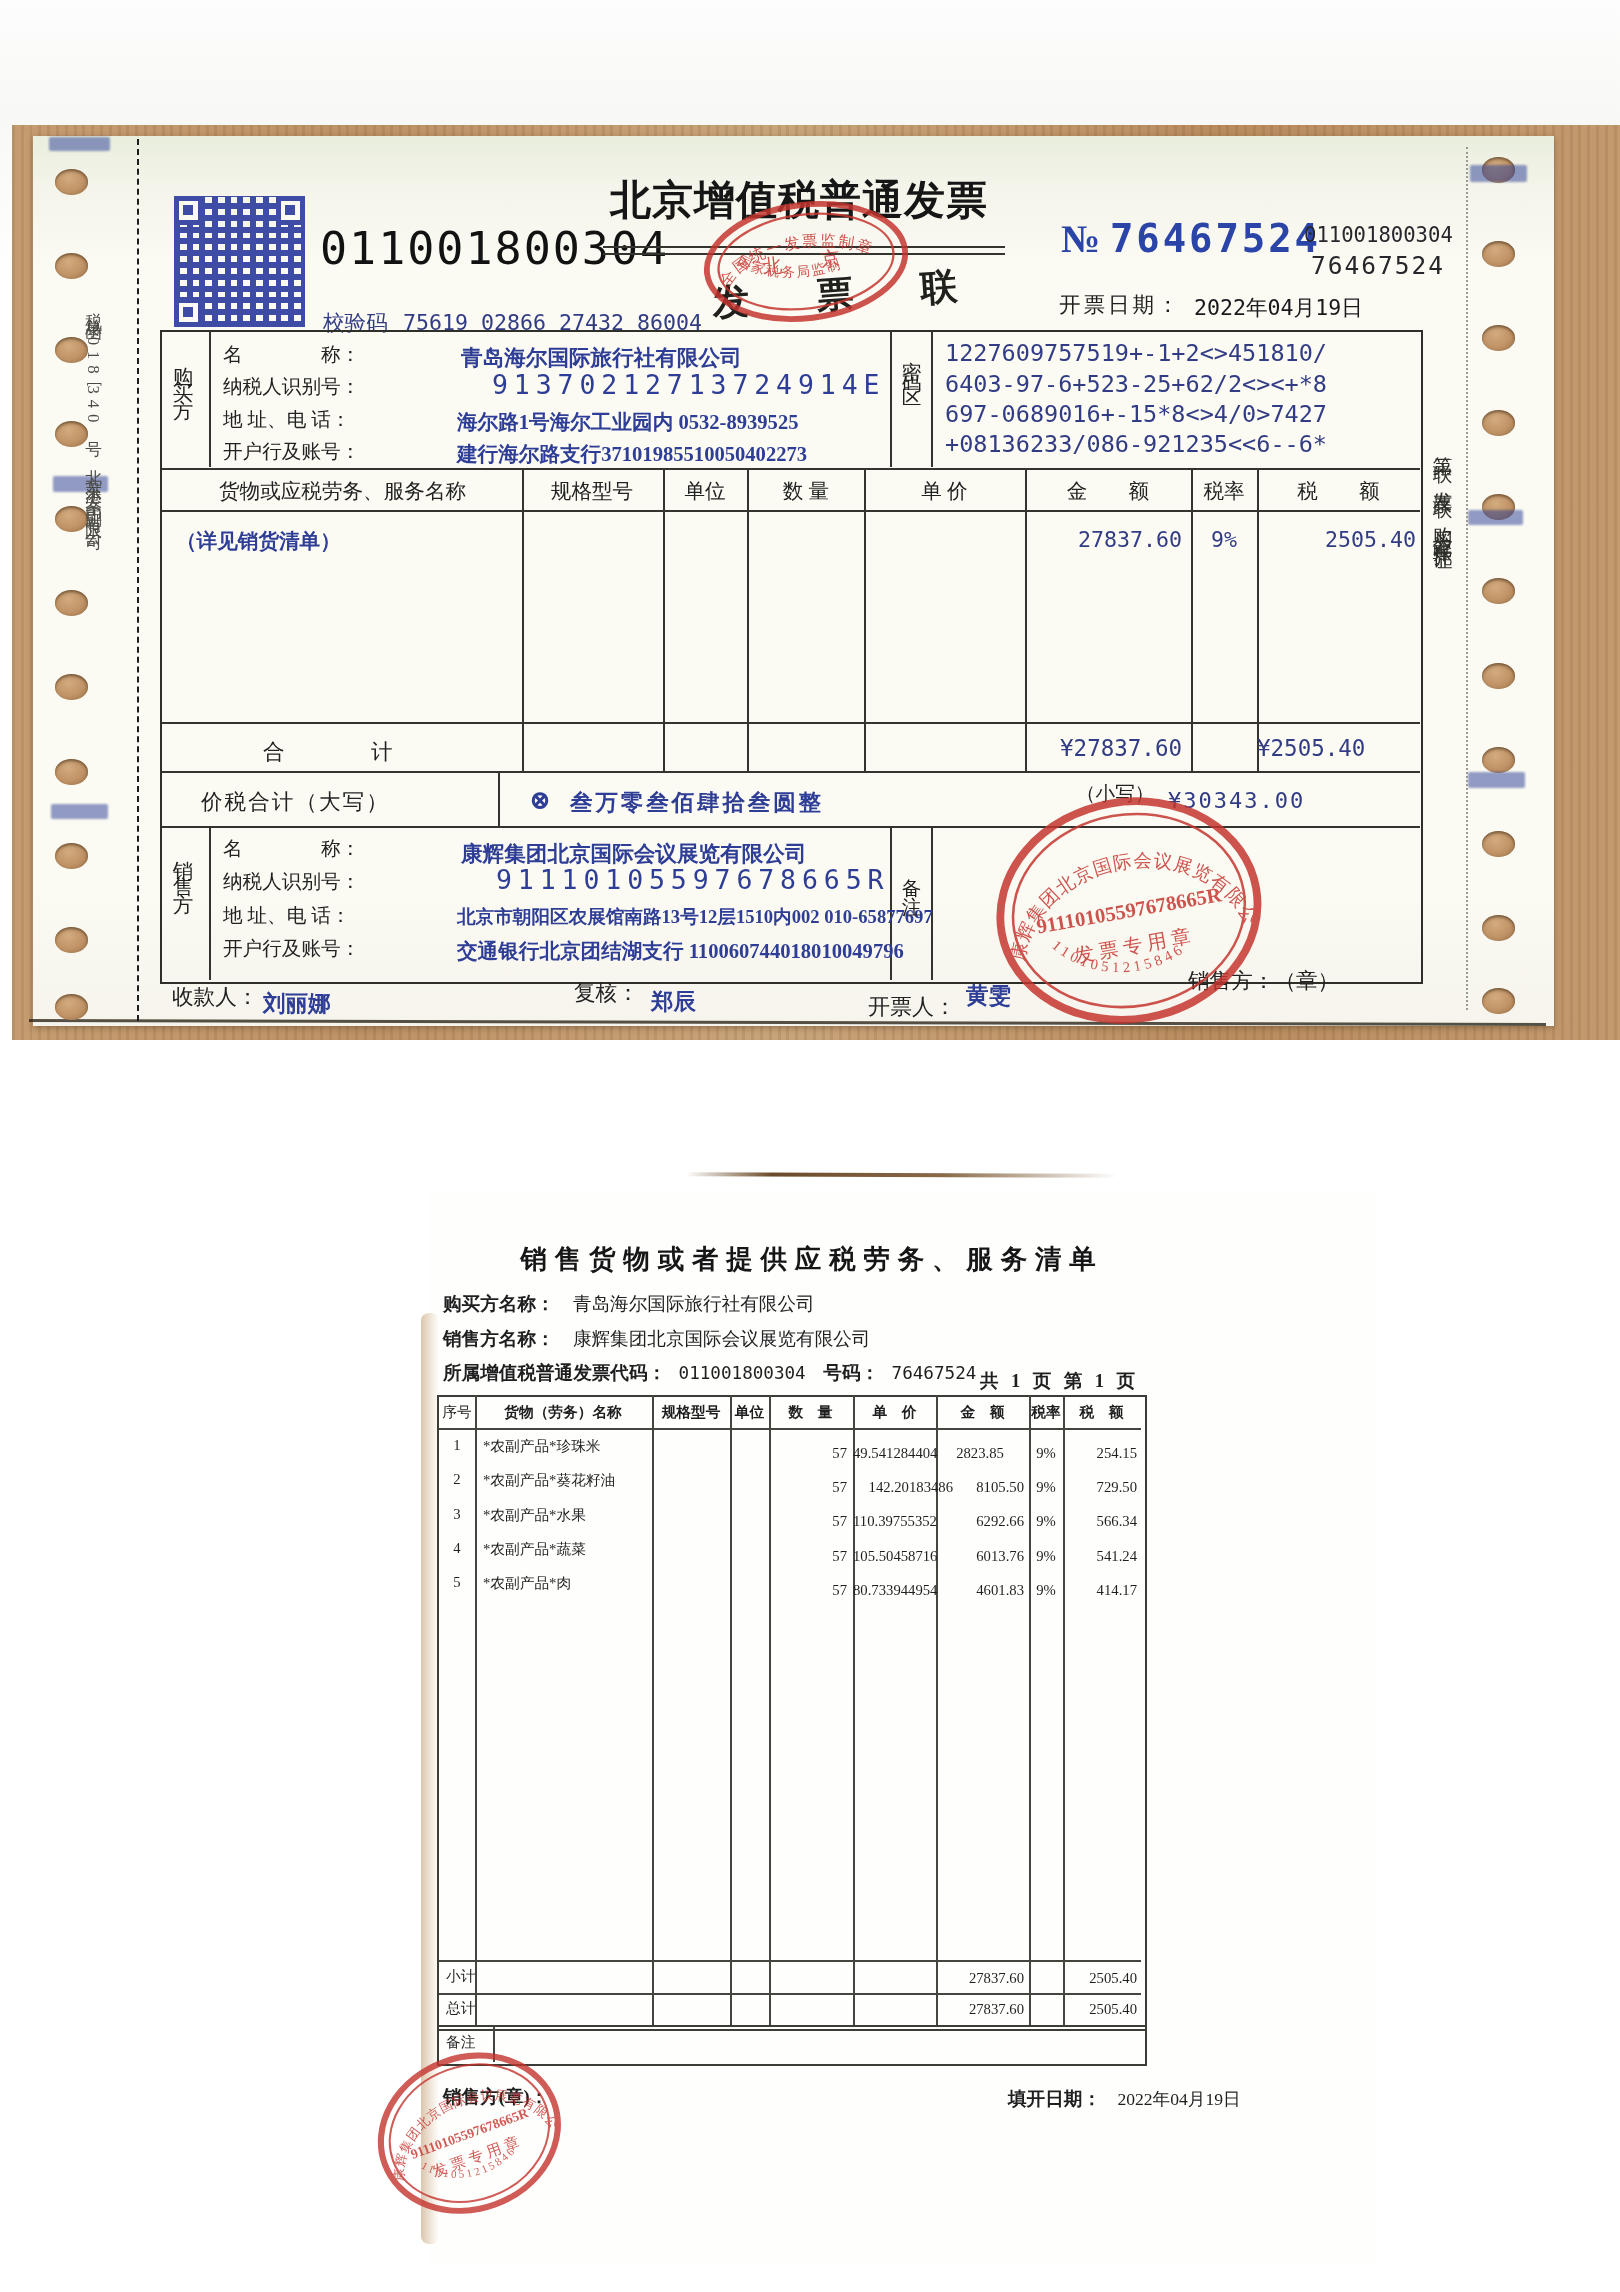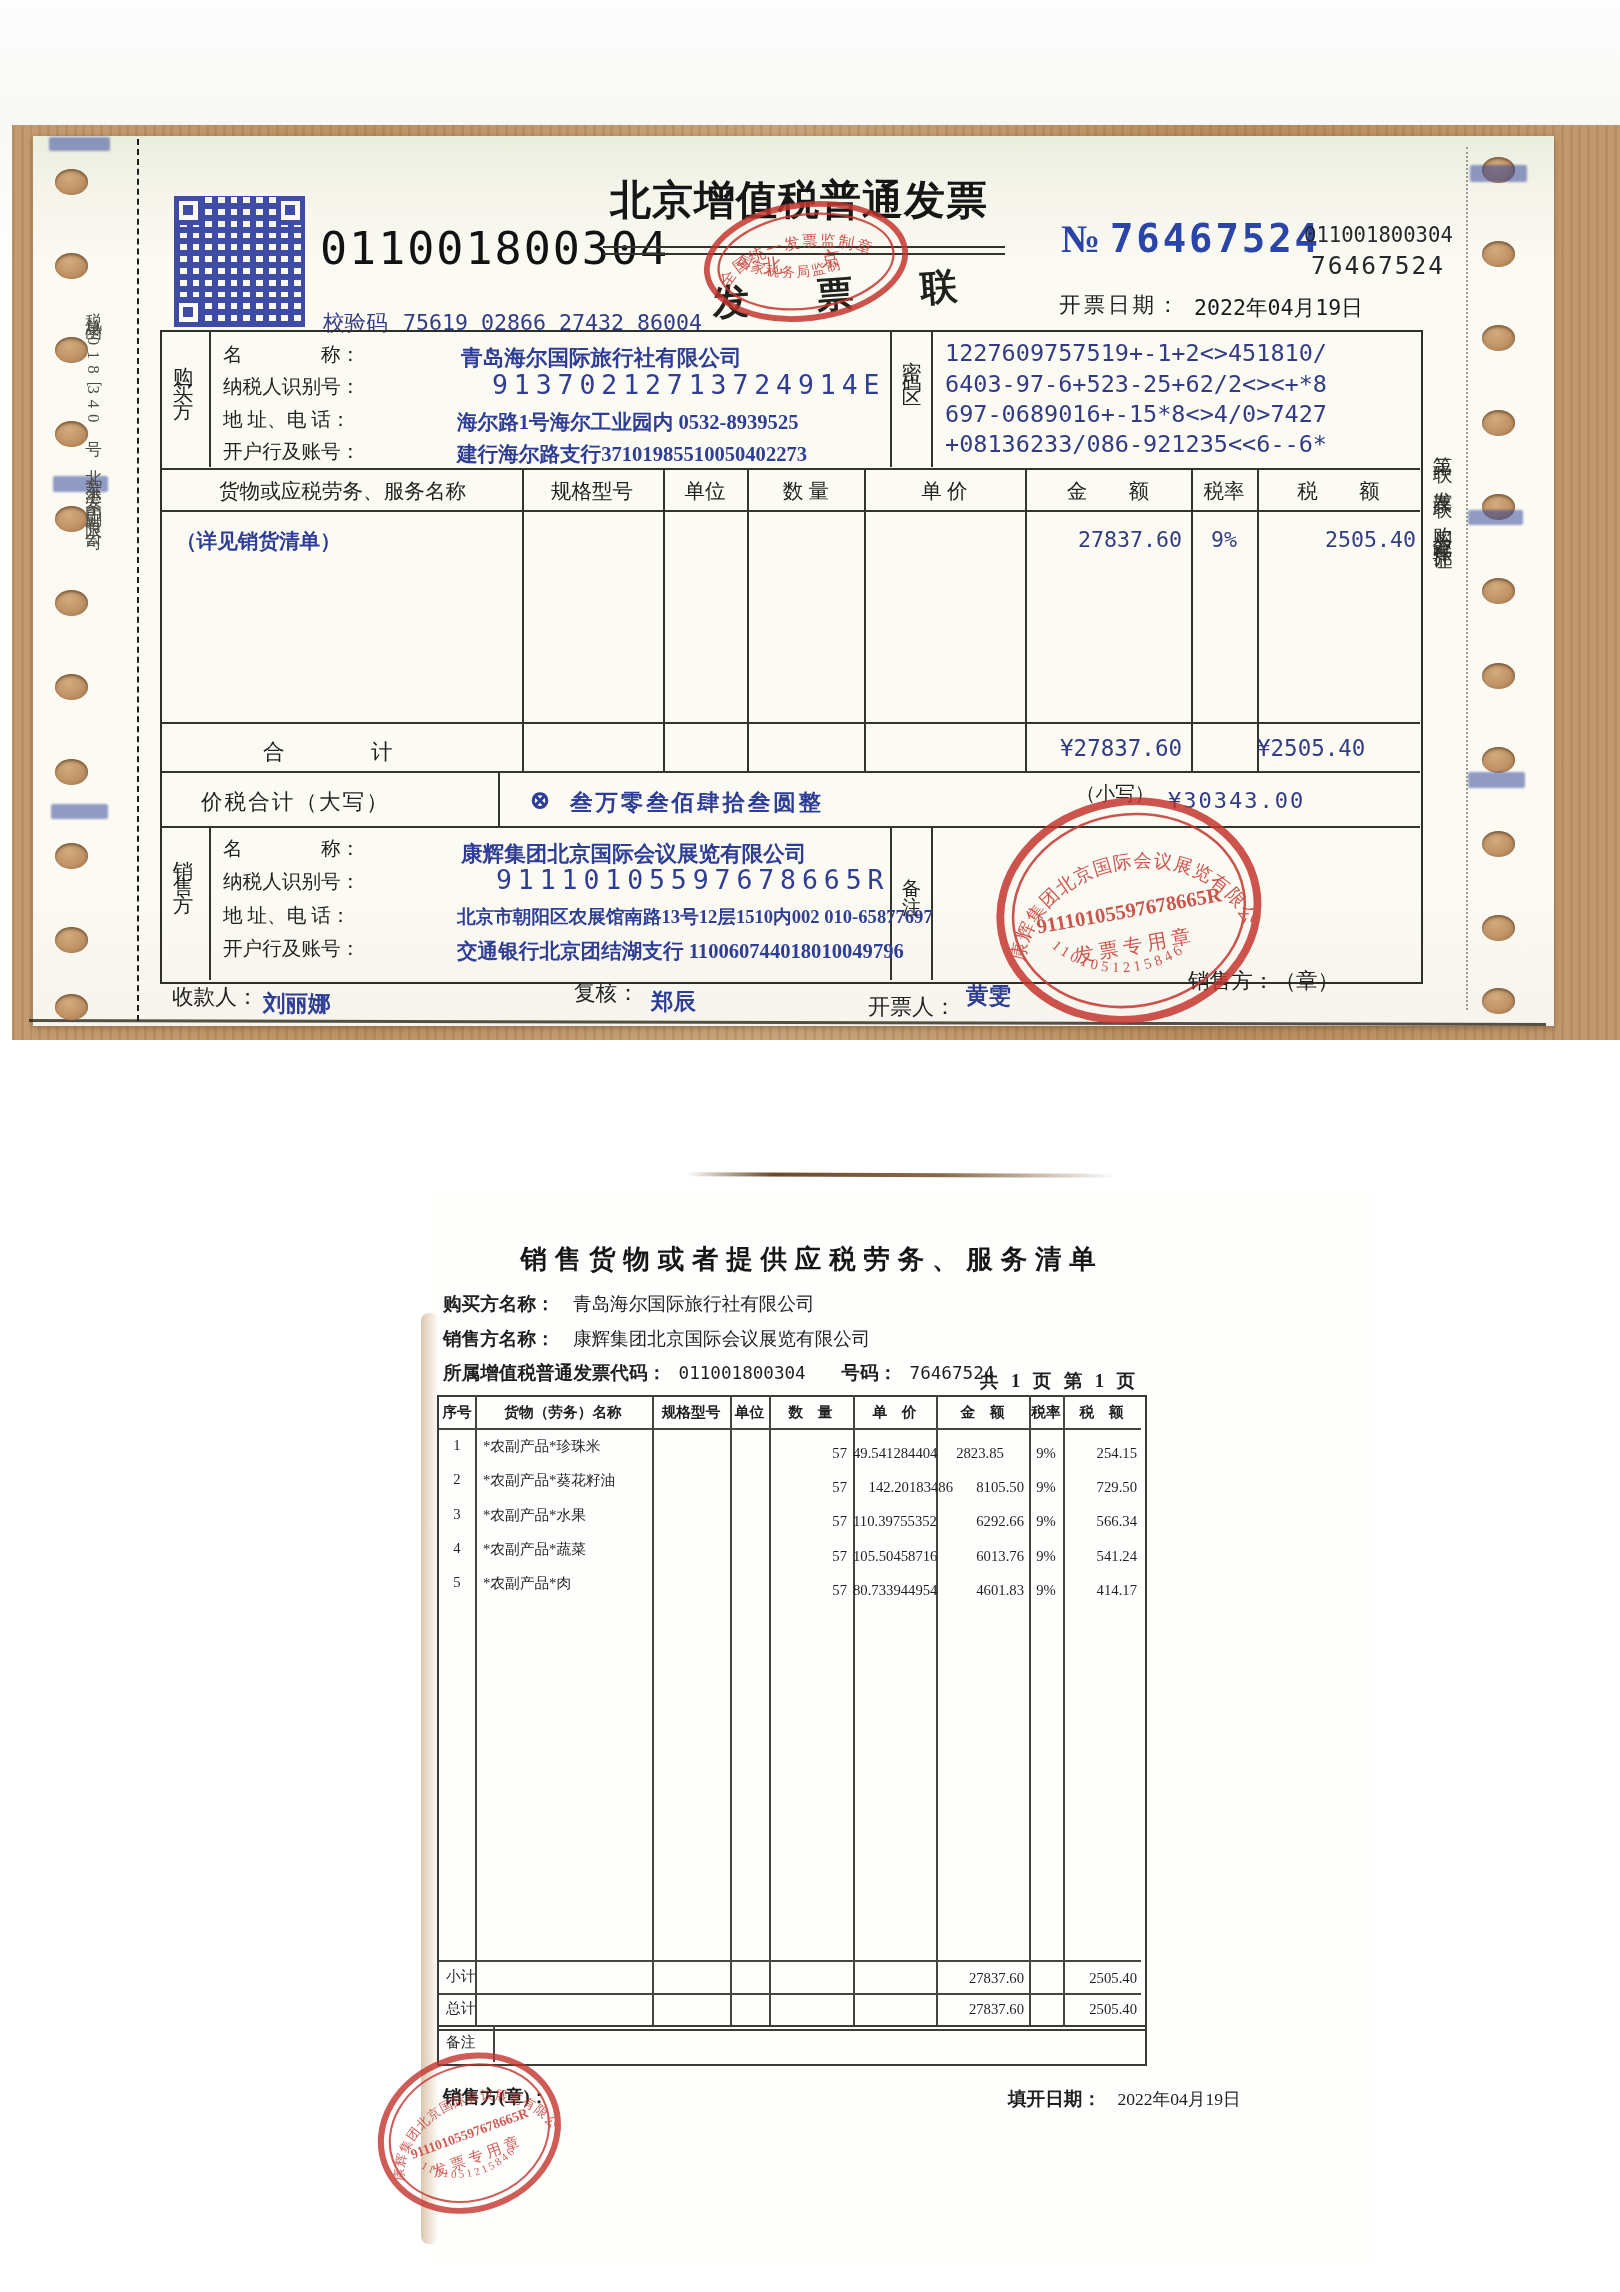--- a/index.html
+++ b/index.html
@@ -234,21 +234,21 @@
     <span>购买方名称：</span>
     <span style="font-weight:normal;margin-left:13.7px">青岛海尔国际旅行社有限公司</span>
   </div>
   <div class="abs" style="left:443px;top:1326px;font-size:18.6px;font-weight:bold">
     <span>销售方名称：</span>
     <span style="font-weight:normal;margin-left:13.7px">康辉集团北京国际会议展览有限公司</span>
   </div>
   <div class="abs" style="left:443px;top:1360px;font-size:18.6px;font-weight:bold">
     <span>所属增值税普通发票代码：</span>
     <span class="mono" style="font-weight:normal;font-size:17.6px;margin-left:7.8px">011001800304</span>
-    <span style="margin-left:31px">号码：</span>
+    <span style="margin-left:13px">号码：</span>
     <span class="mono" style="font-weight:normal;font-size:17.6px;margin-left:7.8px">76467524</span>
   </div>
   <div class="abs" style="left:980px;top:1368px;font-size:18.6px;letter-spacing:3.9px;font-weight:bold">共 1 页 第 1 页</div>
 
   <div class="lframe" style="left:437px;top:1395px;width:706px;height:632px"></div>
   <div class="llh" style="left:439px;top:1428px;width:702px"></div>
   <div class="llh" style="left:439px;top:1960px;width:702px"></div>
   <div class="llh" style="left:439px;top:1993px;width:702px"></div>
 
   <div class="lframe" style="left:437px;top:2025px;width:706px;height:37px;border-width:2px"></div>
@@ -256,21 +256,21 @@
 
   <div class="llv" style="left:475px;top:1395px;height:630px"></div>
   <div class="llv" style="left:652px;top:1395px;height:630px"></div>
   <div class="llv" style="left:730px;top:1395px;height:630px"></div>
   <div class="llv" style="left:769px;top:1395px;height:630px"></div>
   <div class="llv" style="left:853px;top:1395px;height:630px"></div>
   <div class="llv" style="left:936px;top:1395px;height:630px"></div>
   <div class="llv" style="left:1029px;top:1395px;height:630px"></div>
   <div class="llv" style="left:1063px;top:1395px;height:630px"></div>
 
-  <div class="abs" style="left:439px;top:1403px;width:36px;text-align:center;font-size:14.7px;font-weight:bold">序号</div>
+  <div class="abs" style="left:439px;top:1403px;width:36px;text-align:center;font-size:14.7px;font-weight:normal">序号</div>
   <div class="abs" style="left:475px;top:1403px;width:176px;text-align:center;font-size:14.7px;font-weight:bold">货物（劳务）名称</div>
   <div class="abs" style="left:652px;top:1403px;width:78px;text-align:center;font-size:14.7px;font-weight:bold">规格型号</div>
   <div class="abs" style="left:730px;top:1403px;width:39px;text-align:center;font-size:14.7px;font-weight:bold">单位</div>
   <div class="abs" style="left:769px;top:1403px;width:83px;text-align:center;font-size:14.7px;font-weight:bold">数　量</div>
   <div class="abs" style="left:853px;top:1403px;width:83px;text-align:center;font-size:14.7px;font-weight:bold">单　价</div>
   <div class="abs" style="left:936px;top:1403px;width:93px;text-align:center;font-size:14.7px;font-weight:bold">金　额</div>
   <div class="abs" style="left:1029px;top:1403px;width:34px;text-align:center;font-size:14.7px;font-weight:bold">税率</div>
   <div class="abs" style="left:1063px;top:1403px;width:77px;text-align:center;font-size:14.7px;font-weight:bold">税　额</div>
 
   <div class="abs" style="left:439px;top:1437px;width:36px;text-align:center;font-size:14.7px">1</div>

